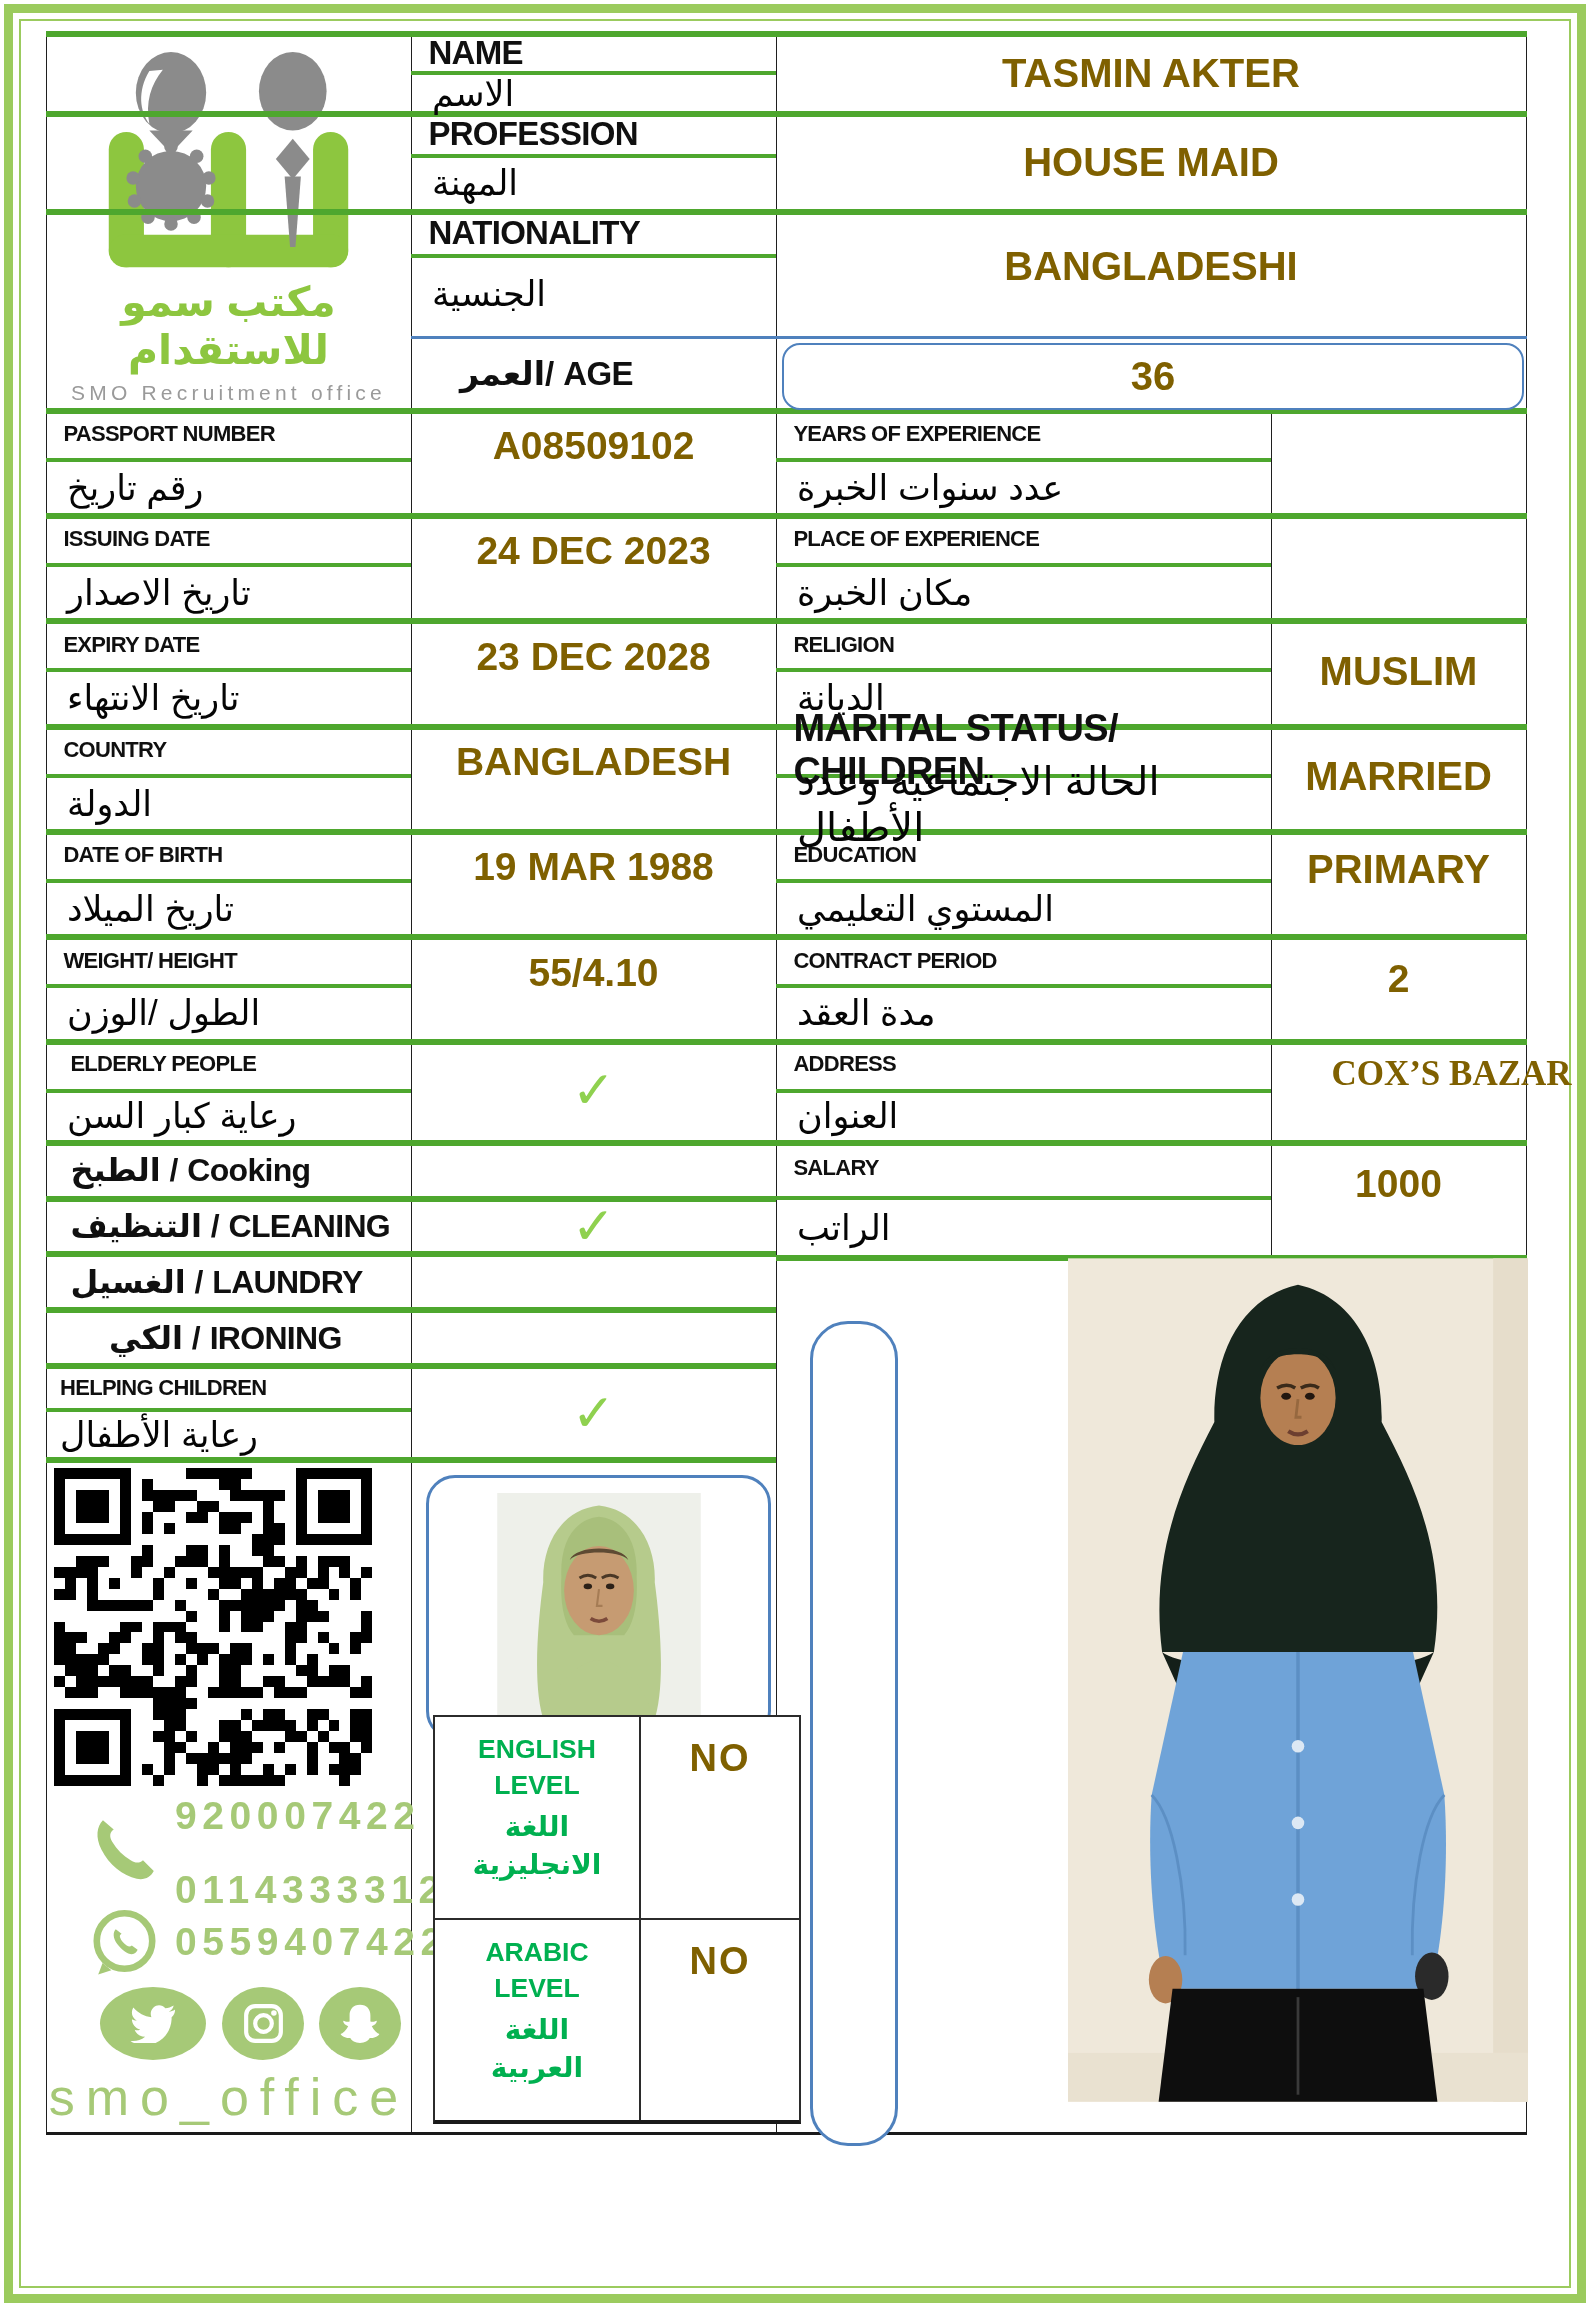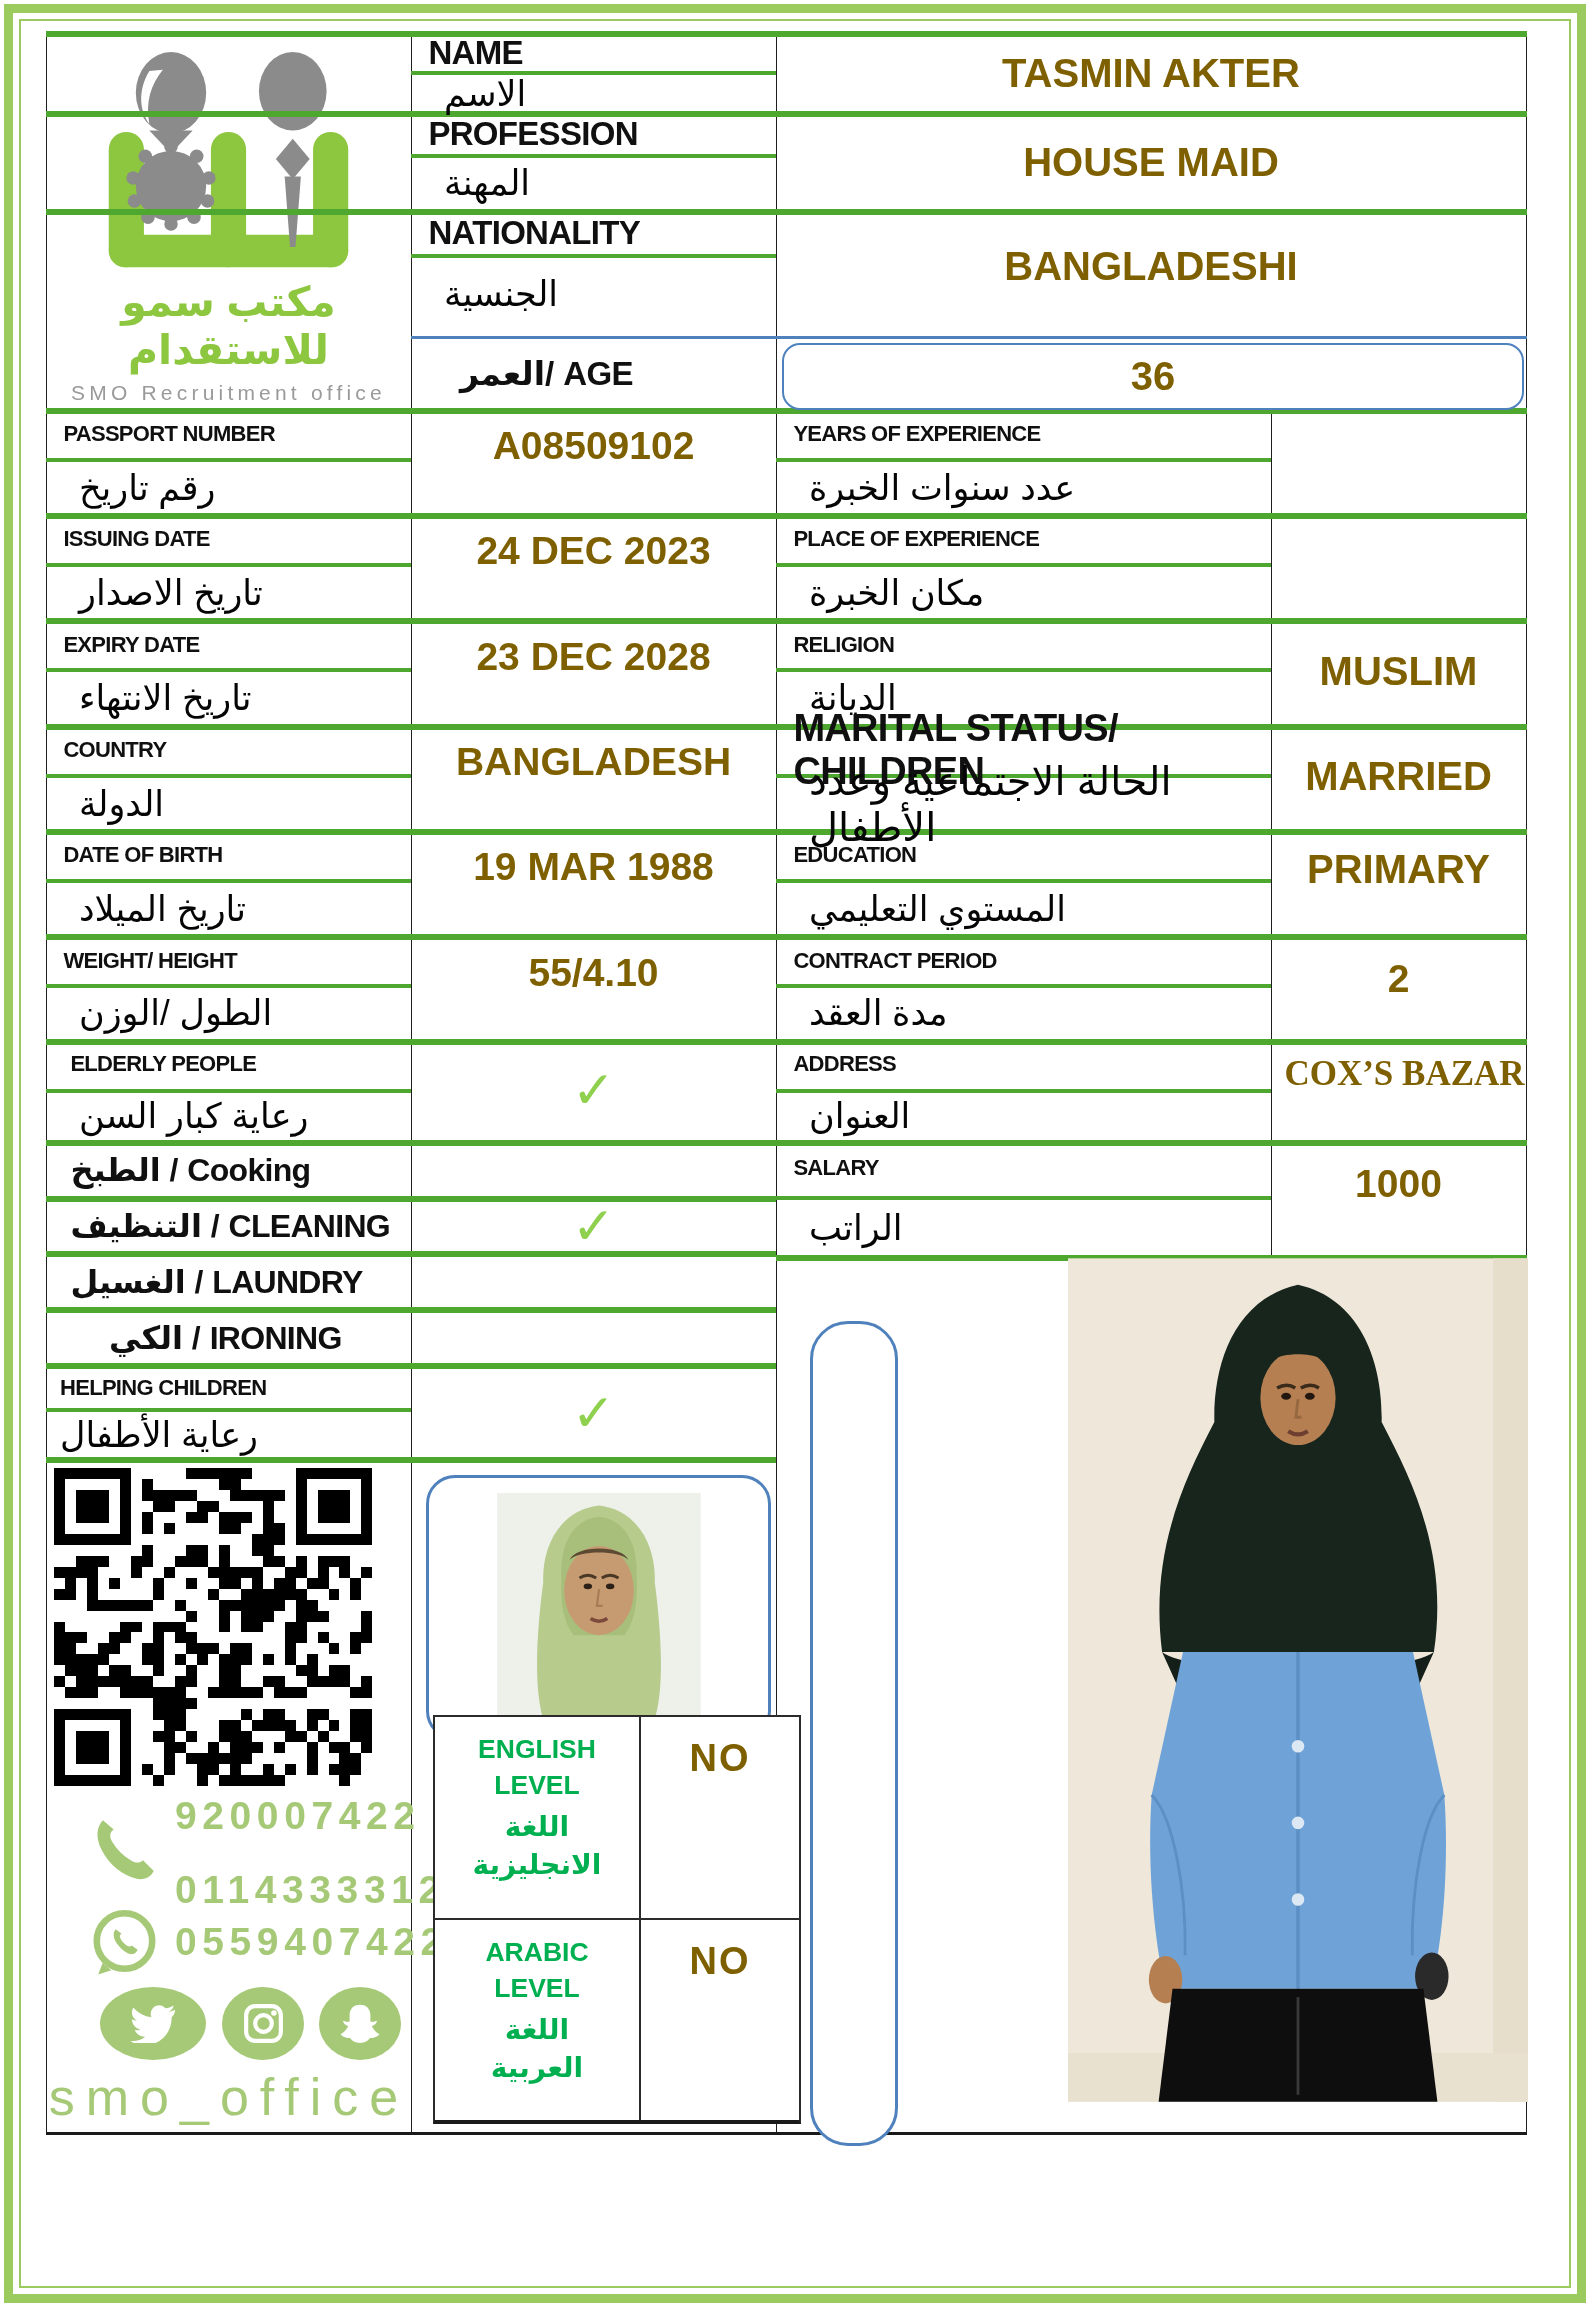--- a/index.html
+++ b/index.html
@@ -5,21 +5,21 @@
   html,body{margin:0;padding:0;width:1591px;height:2307px;background:#ffffff;overflow:hidden;
             font-family:"Liberation Sans","DejaVu Sans",sans-serif;}
   .frame-outer{position:absolute;inset:4.2px;border:9.8px solid #9bcb5e;}
   .frame-inner{position:absolute;inset:19px;border:2.1px solid #9bcb5e;}
   .sheet{position:absolute;left:46px;top:31px;width:1481px;height:2104px;background:#fff;}
   .hline{position:absolute;left:0;background:#4ea72e;}
   .vline{position:absolute;top:0;width:1.4px;background:#1f1f1f;}
   .cell{position:absolute;display:flex;align-items:center;}
   .lab-en{font-weight:700;color:#101010;font-size:22px;letter-spacing:-0.7px;padding-left:17.4px;}
   .lab-en-top{font-size:33px;}
-  .lab-ar{color:#050505;font-size:35px;padding-left:33px;}
+  .lab-ar{color:#050505;font-size:35px;padding-left:21px;}
   .val{color:#7f6000;font-weight:700;font-size:39px;justify-content:center;text-align:center;}
   .val-big{font-size:40px;}
   .val-serif{font-family:"Liberation Serif","DejaVu Serif",serif;font-size:35px;}
   .check{color:#8fd14f;font-size:52px;font-weight:700;justify-content:center;}
   .skill{font-weight:700;color:#101010;font-size:32px;letter-spacing:-0.7px;padding-left:24.4px;}
   .agebox{position:absolute;border:2.8px solid #4f81bd;border-radius:18px;display:flex;align-items:center;justify-content:center;}
   .bluebox{position:absolute;border:3.5px solid #4f81bd;border-radius:33px;background:#fff;}
   .qr{position:absolute;display:grid;grid-template-columns:repeat(29,1fr);grid-template-rows:repeat(29,1fr);}
   .qb{background:#000;}.qw{background:#fff;}
   .footer-green{color:#a6c977;}
@@ -203,21 +203,21 @@
   <div class="cell lab-en" style="left:730px;top:803px;width:495px;height:42px;">EDUCATION</div>
   <div class="cell lab-ar" style="left:730px;top:855px;width:495px;height:45px;">المستوي التعليمي</div>
   <div class="cell val val-big" style="left:1225px;top:800px;width:255px;height:77px;">PRIMARY</div>
 
   <div class="cell lab-en" style="left:730px;top:909px;width:495px;height:42px;">CONTRACT PERIOD</div>
   <div class="cell lab-ar" style="left:730px;top:960px;width:495px;height:43px;">مدة العقد</div>
   <div class="cell val" style="left:1225px;top:909px;width:255px;height:77px;">2</div>
 
   <div class="cell lab-en" style="left:730px;top:1013px;width:495px;height:40px;">ADDRESS</div>
   <div class="cell lab-ar" style="left:730px;top:1065px;width:495px;height:40px;">العنوان</div>
-  <div class="cell val val-serif" style="left:1231px;top:1018px;width:255px;height:49px;">COX’S BAZAR</div>
+  <div class="cell val val-serif" style="left:1278px;top:1018px;width:255px;height:49px;">COX’S BAZAR</div>
 
   <div class="cell lab-en" style="left:730px;top:1114px;width:495px;height:45px;">SALARY</div>
   <div class="cell lab-ar" style="left:730px;top:1174px;width:495px;height:45px;">الراتب</div>
   <div class="cell val" style="left:1225px;top:1121px;width:255px;height:63px;">1000</div>
 
   <div class="qr" style="left:8.4px;top:1437px;width:318px;height:318px;">
       <div class="qb"></div>
       <div class="qb"></div>
       <div class="qb"></div>
       <div class="qb"></div>

